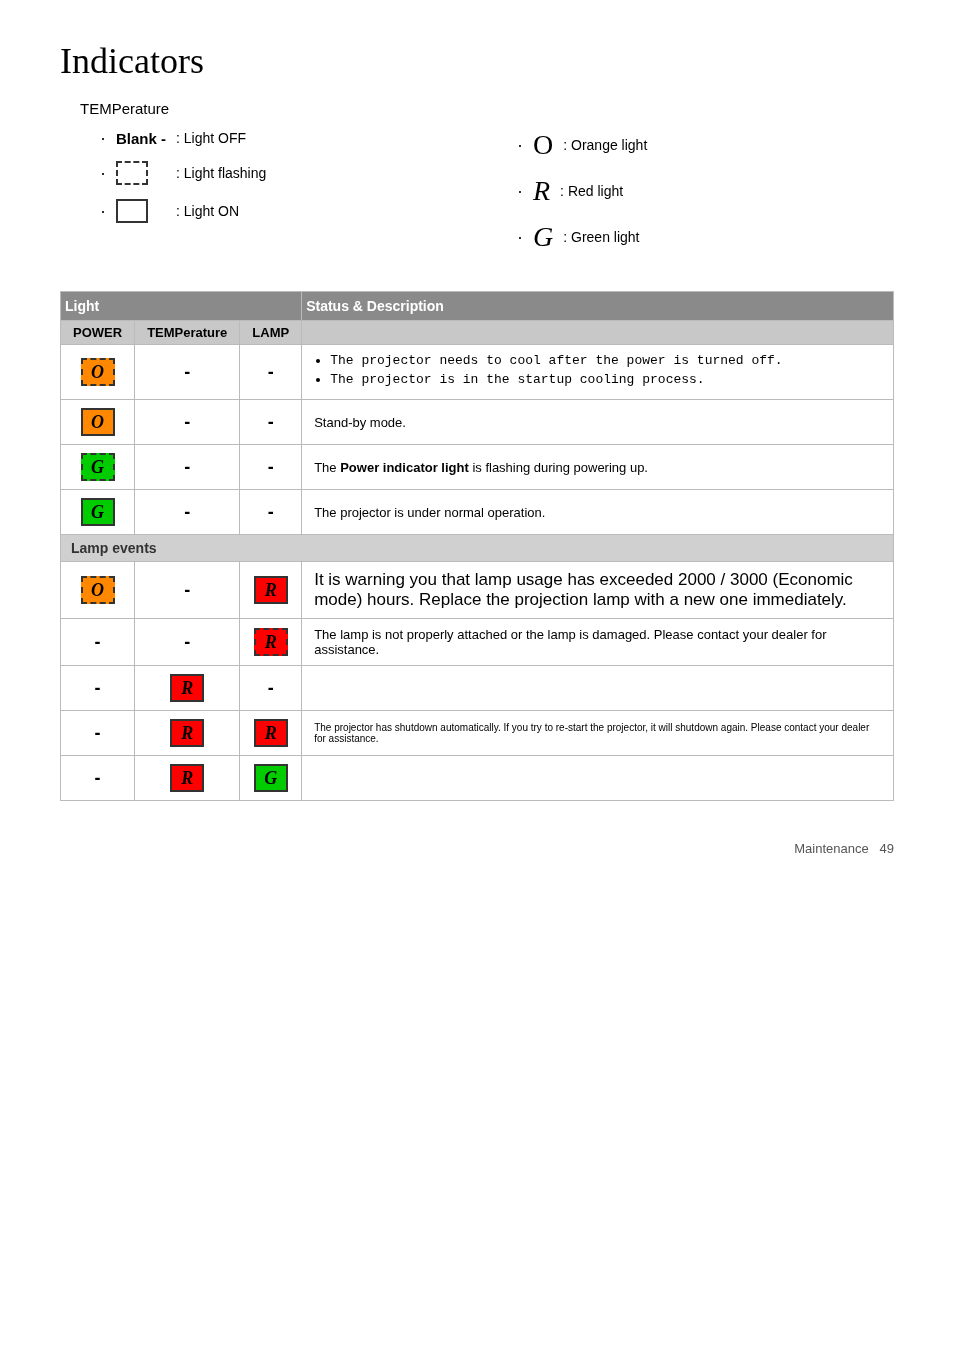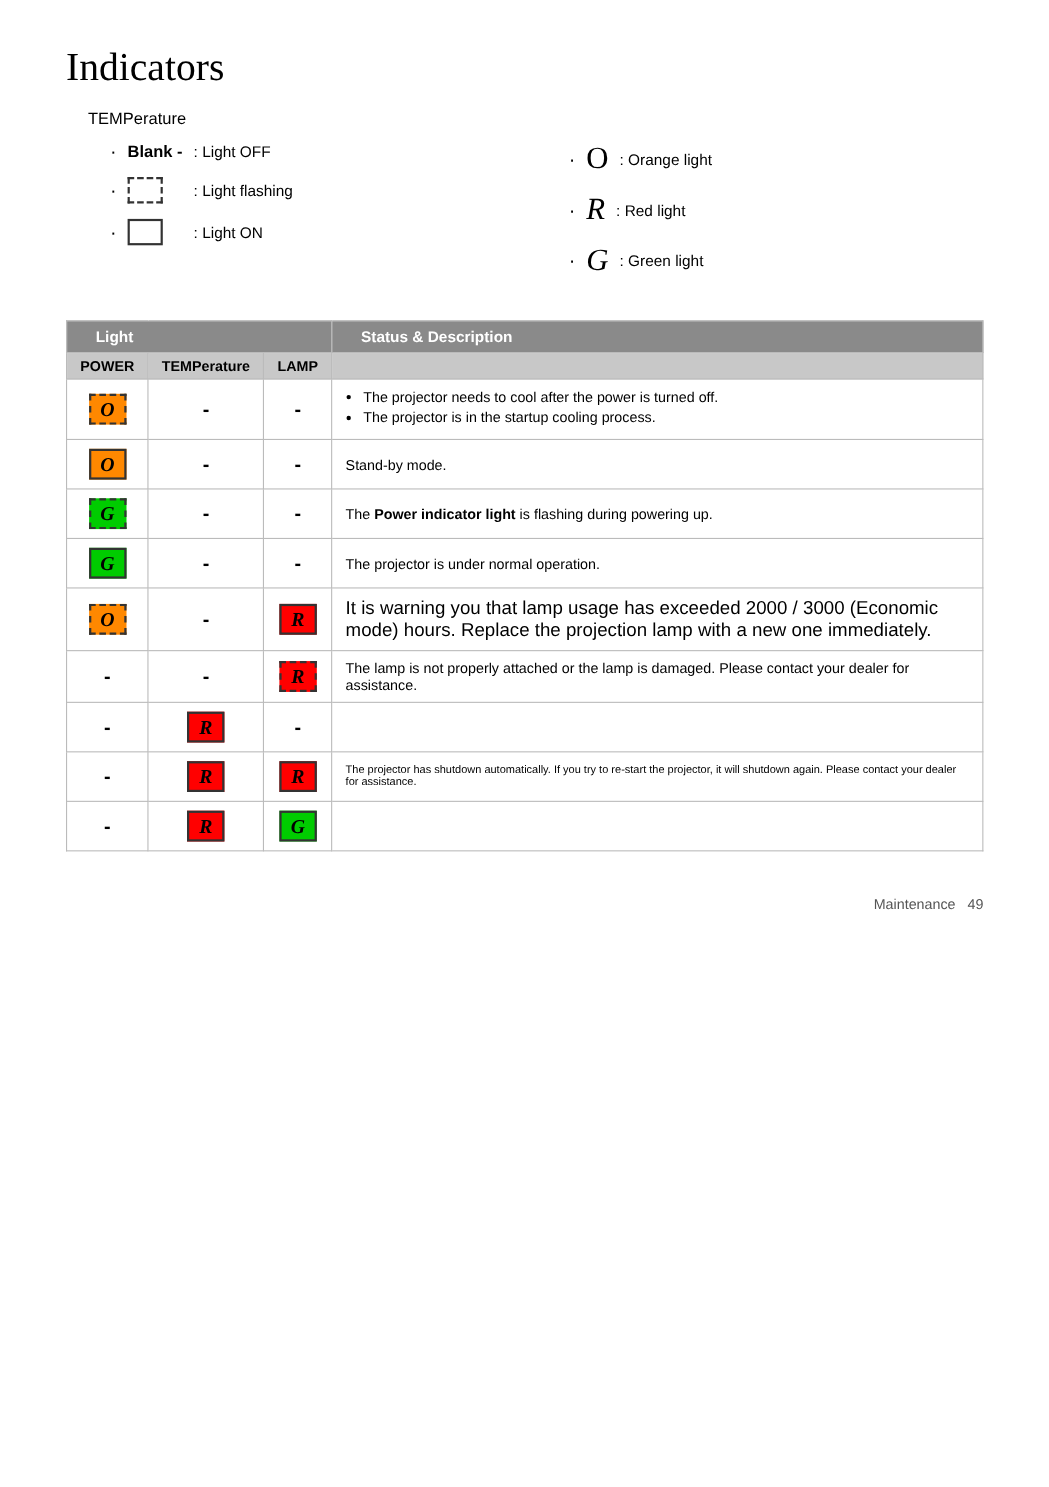--- a/index.html
+++ b/index.html
@@ -97,21 +97,21 @@
     
     .indicators-table {
       width: 100%;
       border-collapse: collapse;
       border: 1px solid #999;
     }
 
     .indicators-table th,
     .indicators-table td {
       border: 1px solid #bbb;
-      padding: 6px 26px;
+      padding: 6px 4px;
       vertical-align: middle;
       text-align: left;
     }
 
     .header-row th {
       background: #b8b8b8;
       font-weight: bold;
       font-size: 14px;
     }
 
@@ -269,21 +269,21 @@
     </tr>
   </thead>
   <tbody id="table-body">
       <tr class="data-row">
         <td style="text-align: center; padding: 8px 10px; vertical-align: middle;">
           <div class="indicator-box orange-flash" style="margin: 0px auto;">O</div>
         </td>
         <td style="text-align: center; padding: 8px 10px; vertical-align: middle;"><span style="font-size:18px;font-weight:bold;">-</span></td>
         <td style="text-align: center; padding: 8px 10px; vertical-align: middle;"><span style="font-size:18px;font-weight:bold;">-</span></td>
         <td class="status-col" style="text-align: left; font-size: 13px; vertical-align: middle; padding: 8px 12px;">
-          <ul style="margin-left: 16px;">
+          <ul style="margin-left: 16px; font-family: Liberation Mono, monospace;">
             <li style="list-style-type: disc; margin-bottom: 4px;">The projector needs to cool after the power is turned off.</li>
             <li style="list-style-type: disc; margin-bottom: 4px;">The projector is in the startup cooling process.</li>
           </ul>
         </td>
       </tr>
       <tr class="data-row">
         <td style="text-align: center; padding: 8px 10px; vertical-align: middle;">
           <div class="indicator-box orange" style="margin: 0px auto;">O</div>
         </td>
         <td style="text-align: center; padding: 8px 10px; vertical-align: middle;"><span style="font-size:18px;font-weight:bold;">-</span></td>
@@ -298,20 +298,23 @@
         <td style="text-align: center; padding: 8px 10px; vertical-align: middle;"><span style="font-size:18px;font-weight:bold;">-</span></td>
         <td class="status-col" style="text-align: left; font-size: 13px; vertical-align: middle; padding: 8px 12px;">The <b>Power indicator light</b> is flashing during powering up.</td>
       </tr>
       <tr class="data-row">
         <td style="text-align: center; padding: 8px 10px; vertical-align: middle;">
           <div class="indicator-box green" style="margin: 0px auto;">G</div>
         </td>
         <td style="text-align: center; padding: 8px 10px; vertical-align: middle;"><span style="font-size:18px;font-weight:bold;">-</span></td>
         <td style="text-align: center; padding: 8px 10px; vertical-align: middle;"><span style="font-size:18px;font-weight:bold;">-</span></td>
         <td class="status-col" style="text-align: left; font-size: 13px; vertical-align: middle; padding: 8px 12px;">The projector is under normal operation.</td>
+      </tr>
+      <tr class="section-row">
+        <td colspan="4">Lamp events</td>
       </tr>
       <tr class="data-row">
         <td style="text-align: center; padding: 8px 10px; vertical-align: middle;">
           <div class="indicator-box orange-flash" style="margin: 0px auto;">O</div>
         </td>
         <td style="text-align: center; padding: 8px 10px; vertical-align: middle;"><span style="font-size:18px;font-weight:bold;">-</span></td>
         <td style="text-align: center; padding: 8px 10px; vertical-align: middle;">
           <div class="indicator-box red" style="margin: 0px auto;">R</div>
         </td>
         <td class="status-col" style="text-align: left; font-size: 17px; vertical-align: middle; padding: 8px 12px;">It is warning you that lamp usage has exceeded 2000 / 3000 (Economic mode) hours. Replace the projection lamp with a new one immediately.</td>

